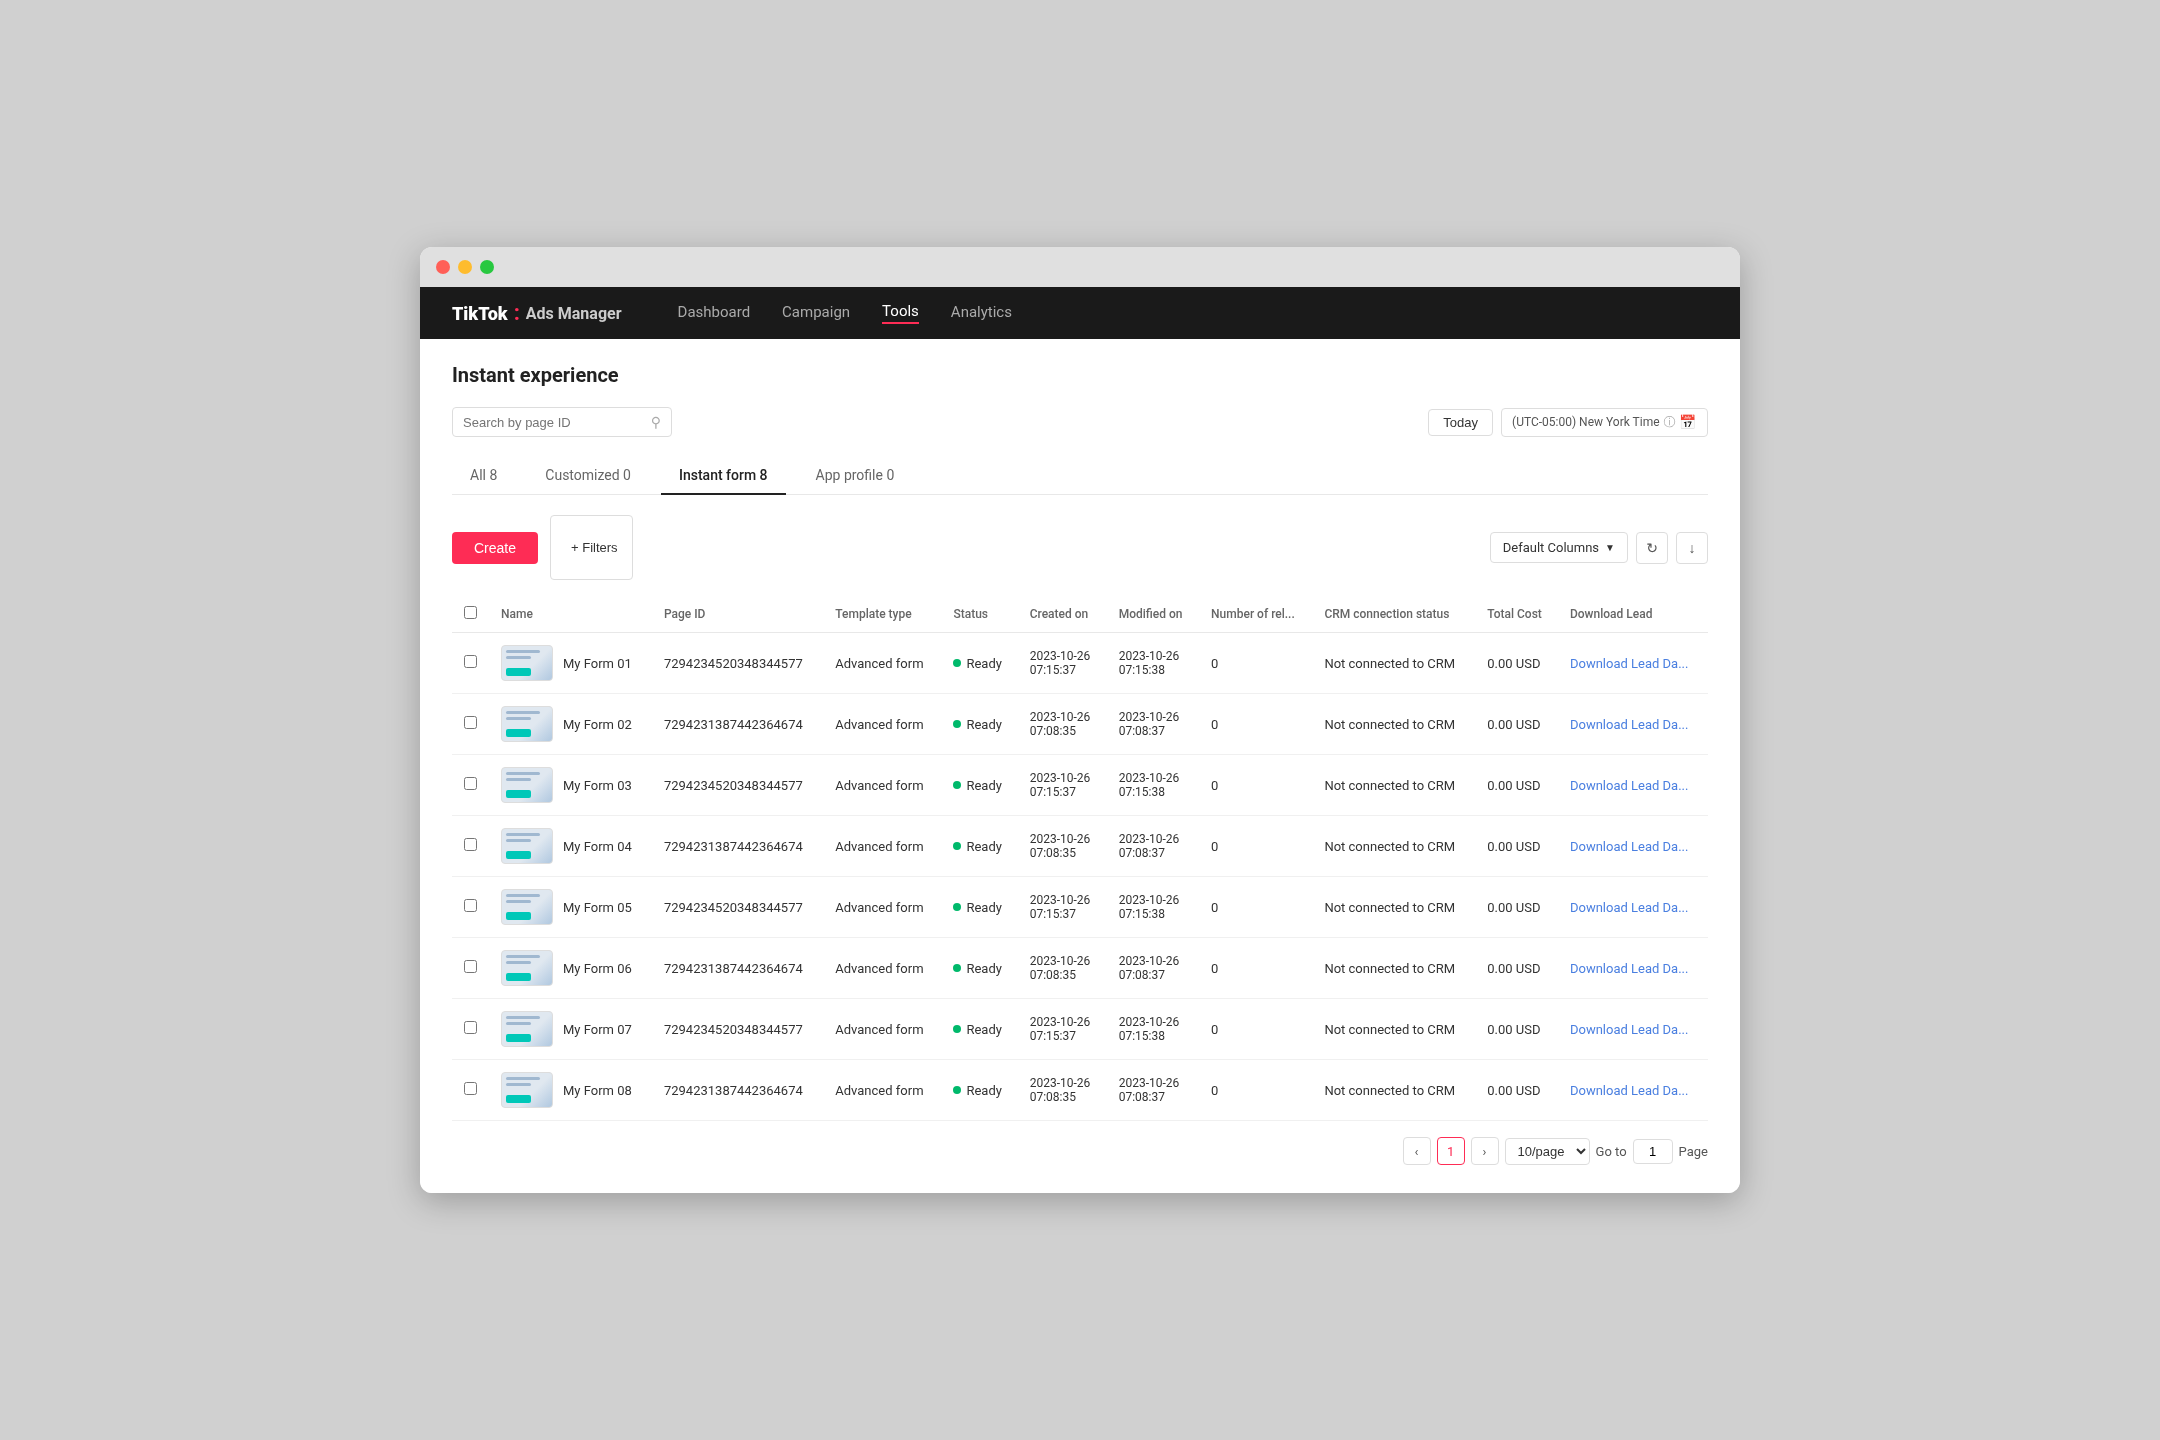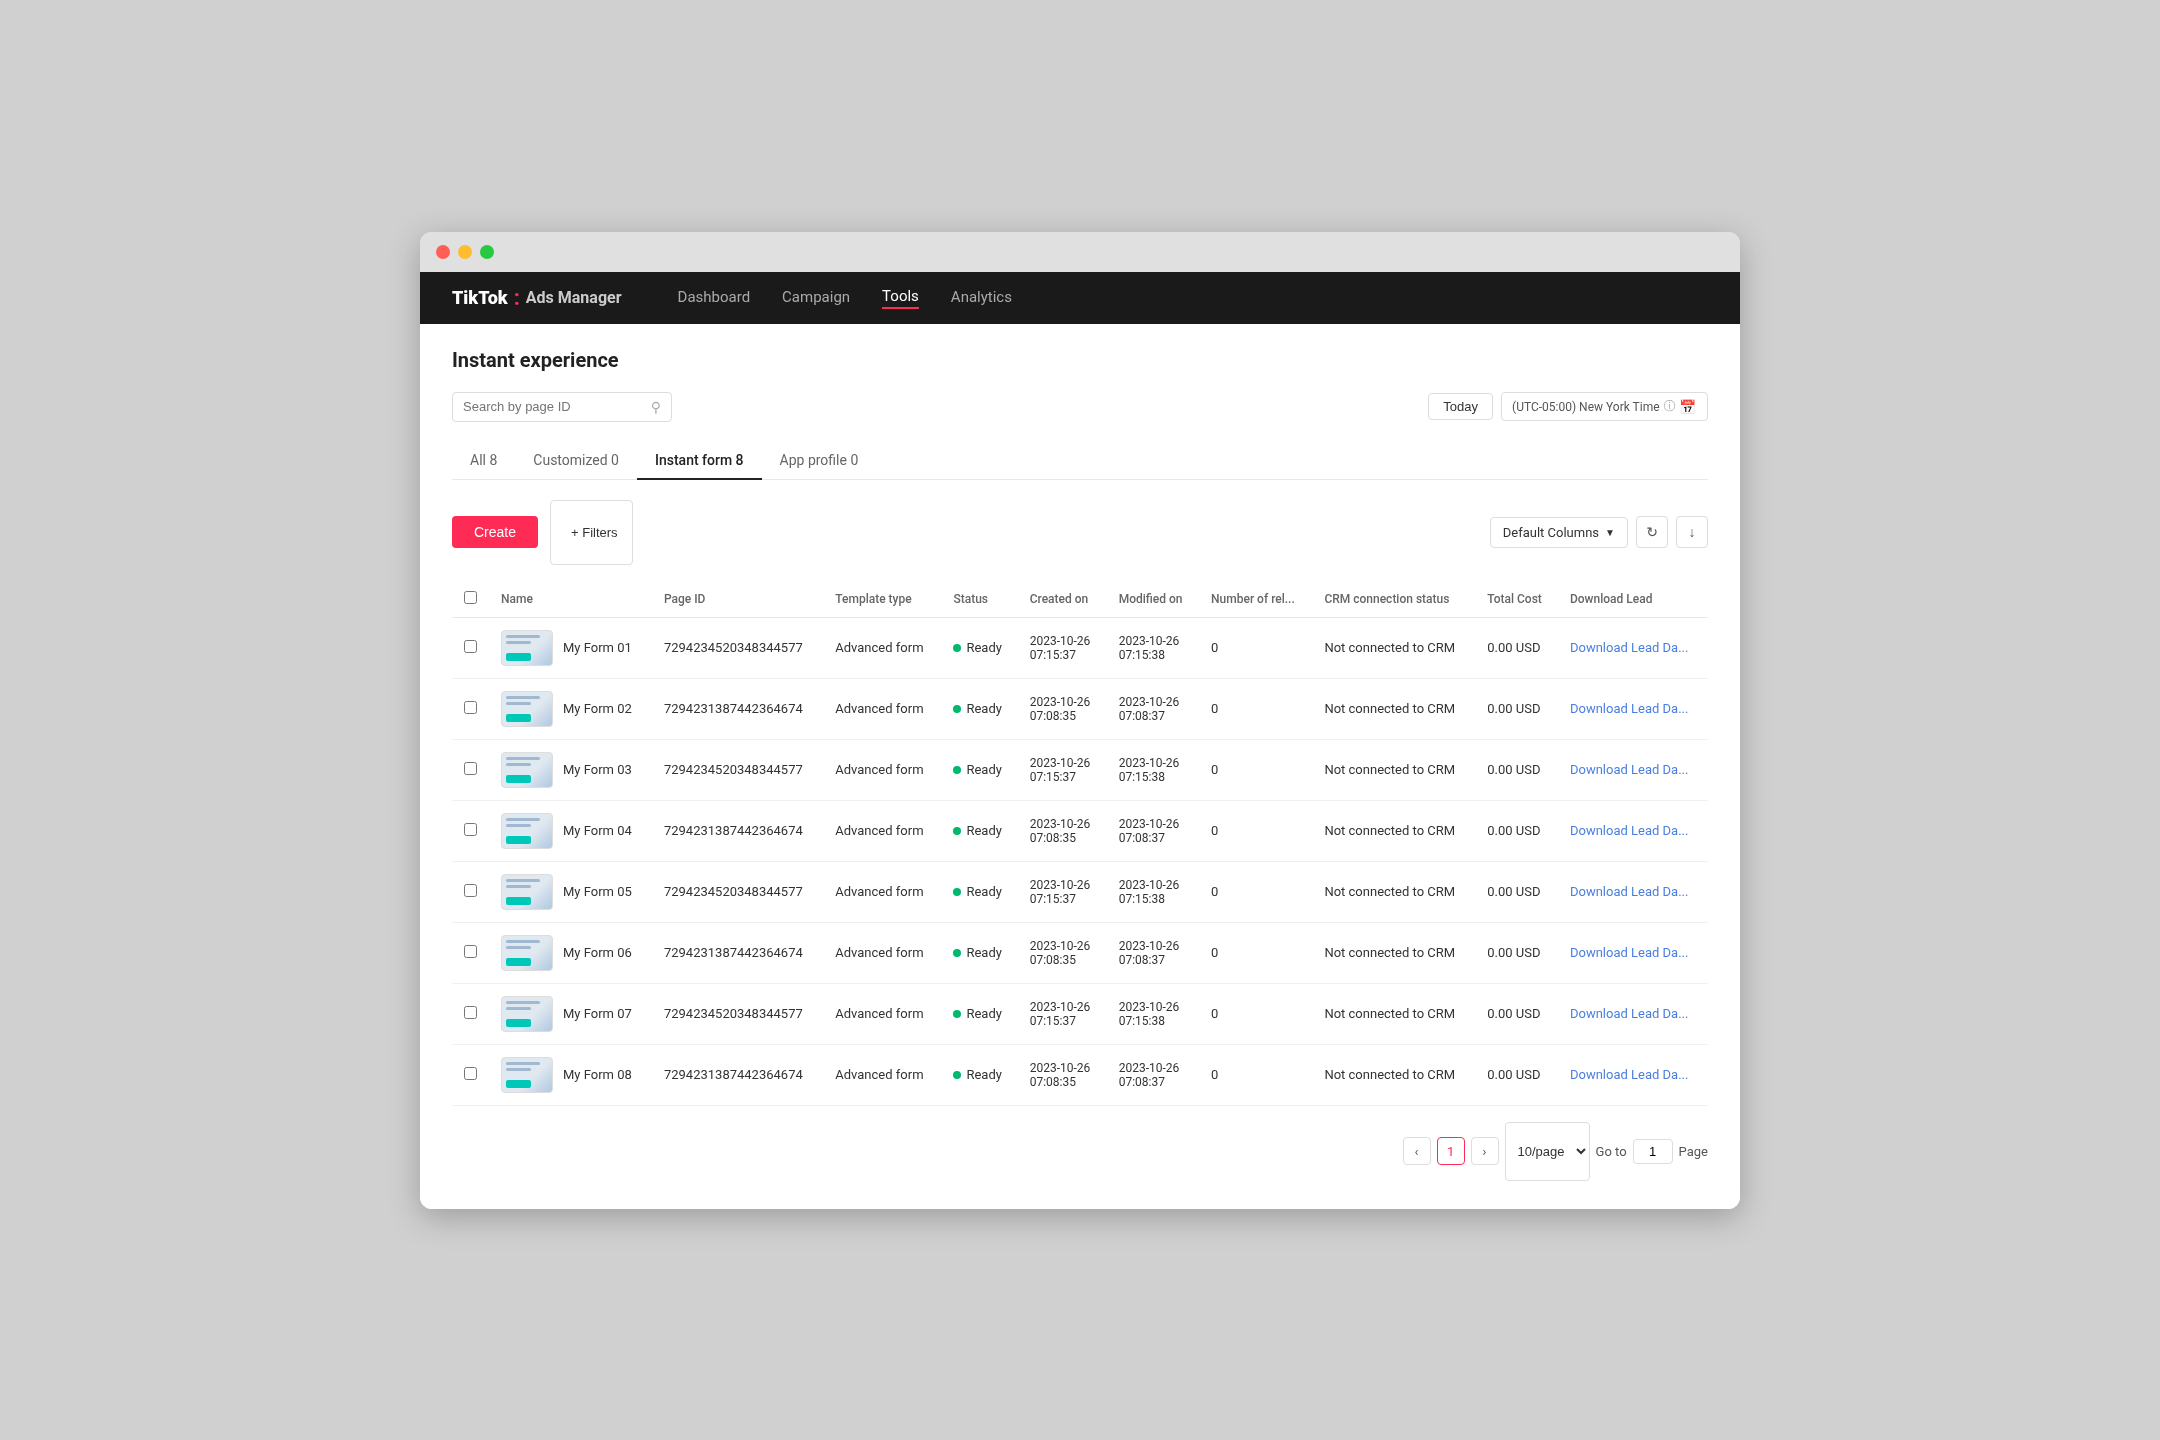--- a/index.html
+++ b/index.html
@@ -134,21 +134,21 @@
       gap: 4px;
       white-space: nowrap;
     }
     .cal-icon { font-size: 14px; color: #555; cursor: pointer; }
     
     .tabs {
       display: flex;
       align-items: center;
       border-bottom: 1px solid #e8e8e8;
       margin-bottom: 20px;
-      gap: 0;
+      gap: 12px;
     }
     .tab {
       padding: 10px 18px;
       font-size: 14px;
       color: #666;
       cursor: pointer;
       border-bottom: 2px solid transparent;
       margin-bottom: -1px;
       white-space: nowrap;
     }
@@ -303,21 +303,21 @@
       color: #555;
       font-size: 13px;
     }
     .page-btn.active {
       border-color: #fe2c55;
       color: #fe2c55;
     }
     .page-select {
       border: 1px solid #ddd;
       border-radius: 4px;
-      padding: 20px 8px;
+      padding: 4px 8px;
       font-size: 13px;
       color: #333;
       background: #fff;
       cursor: pointer;
     }
     .goto-label { font-size: 13px; color: #555; }
     .goto-input {
       width: 40px;
       border: 1px solid #ddd;
       border-radius: 4px;

